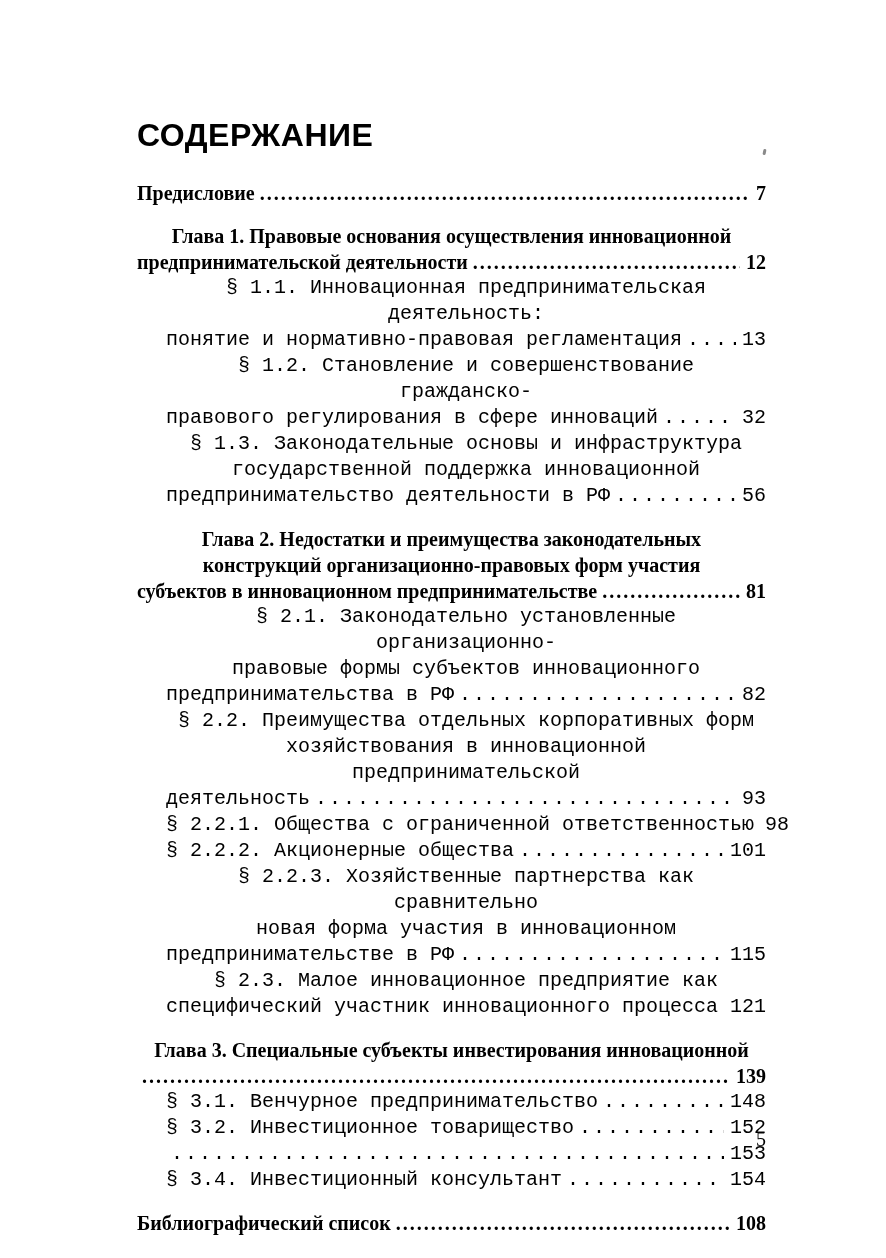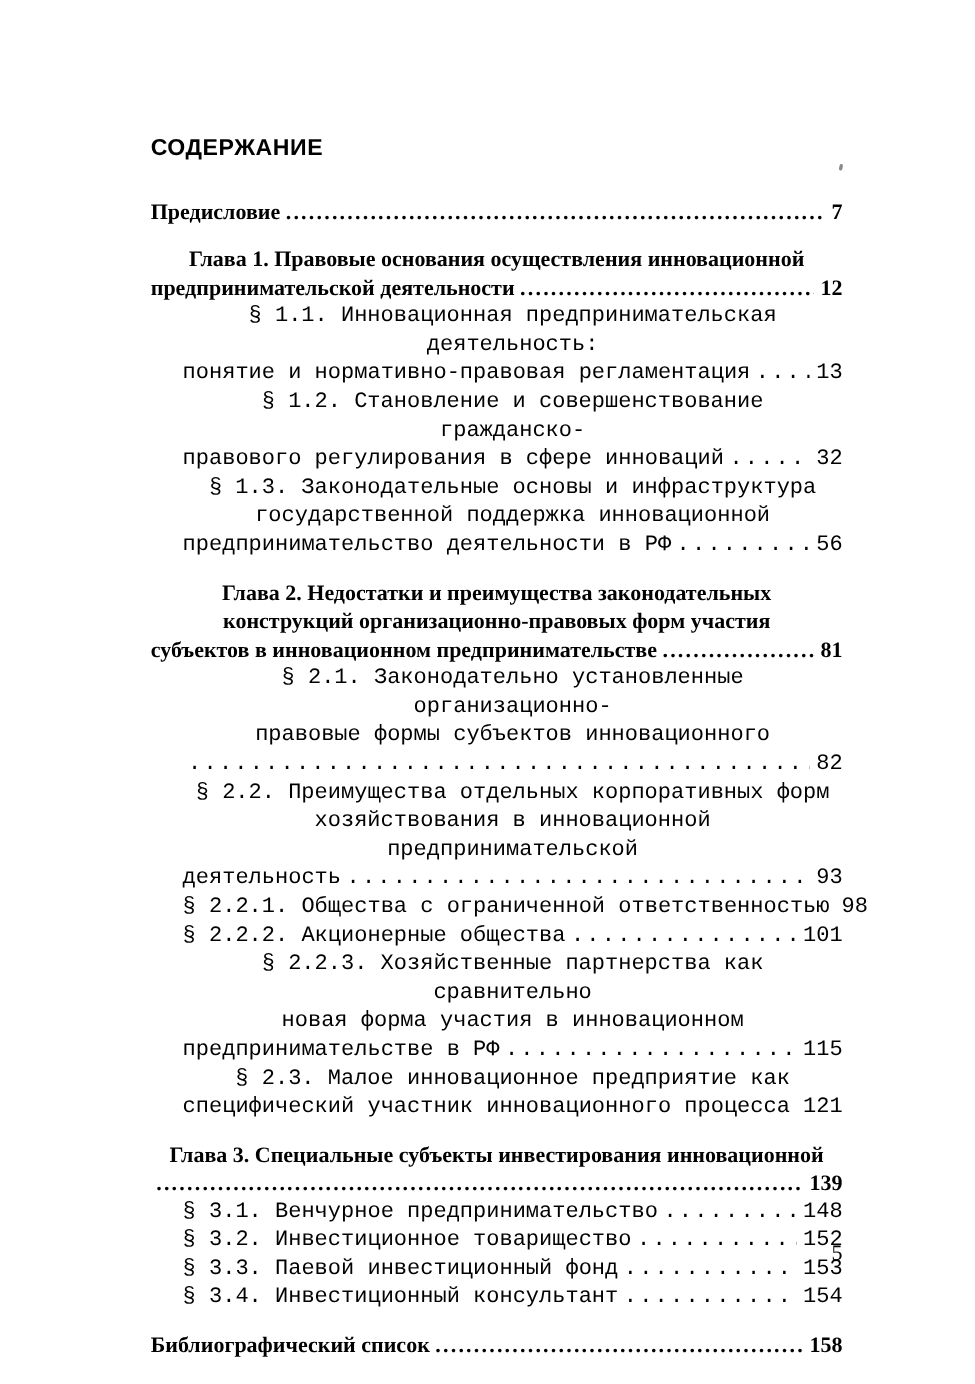--- a/index.html
+++ b/index.html
@@ -14,21 +14,21 @@
   }
   .content {
     position: absolute;
     left: 137px;
     top: 120px;
     width: 629px;
   }
   h1.title {
     font-family: "Liberation Sans", sans-serif;
     font-weight: bold;
-    font-size: 21px;
+    font-size: 32px;
     line-height: 30px;
     letter-spacing: 0.5px;
     margin: 0 0 30px 0;
   }
   .toc { font-size: 20px; line-height: 26px; }
   .entry { margin: 0; }
   .entry.bold { font-weight: bold; }
   .entry.indent { padding-left: 29px; font-family: Liberation Mono, monospace; }
   .entry.gap { margin-top: 17px; }
   .entry:first-child { margin-bottom: 8px; }
@@ -121,20 +121,21 @@
           <div class="line last">
             <span class="txt">субъектов в инновационном предпринимательстве</span>
             <span class="leader"></span>
             <span class="pg">81</span>
           </div>
         </div>
         <div class="entry indent">
           <div class="line">§ 2.1. Законодательно установленные организационно-</div>
           <div class="line">правовые формы субъектов инновационного</div>
           <div class="line last">
+            <span class="txt">предпринимательства в РФ</span>
             <span class="leader"></span>
             <span class="pg">82</span>
           </div>
         </div>
         <div class="entry indent">
           <div class="line">§ 2.2. Преимущества отдельных корпоративных форм</div>
           <div class="line">хозяйствования в инновационной предпринимательской</div>
           <div class="line last">
             <span class="txt">деятельность</span>
             <span class="leader"></span>
@@ -188,35 +189,34 @@
         </div>
         <div class="entry indent">
           <div class="line last">
             <span class="txt">§ 3.2. Инвестиционное товарищество</span>
             <span class="leader"></span>
             <span class="pg">152</span>
           </div>
         </div>
         <div class="entry indent">
           <div class="line last">
-            <span class="txt">§ 3.3. Паевой инвестиционный фонд</span>
             <span class="leader"></span>
             <span class="pg">153</span>
           </div>
         </div>
         <div class="entry indent">
           <div class="line last">
             <span class="txt">§ 3.4. Инвестиционный консультант</span>
             <span class="leader"></span>
             <span class="pg">154</span>
           </div>
         </div>
         <div class="entry bold gap">
           <div class="line last">
             <span class="txt">Библиографический список</span>
             <span class="leader"></span>
-            <span class="pg">158</span>
+            <span class="pg">108</span>
           </div>
         </div>
       </div>
   </div>
   <div class="folio">5</div>
 </div>
 
 </body></html>

